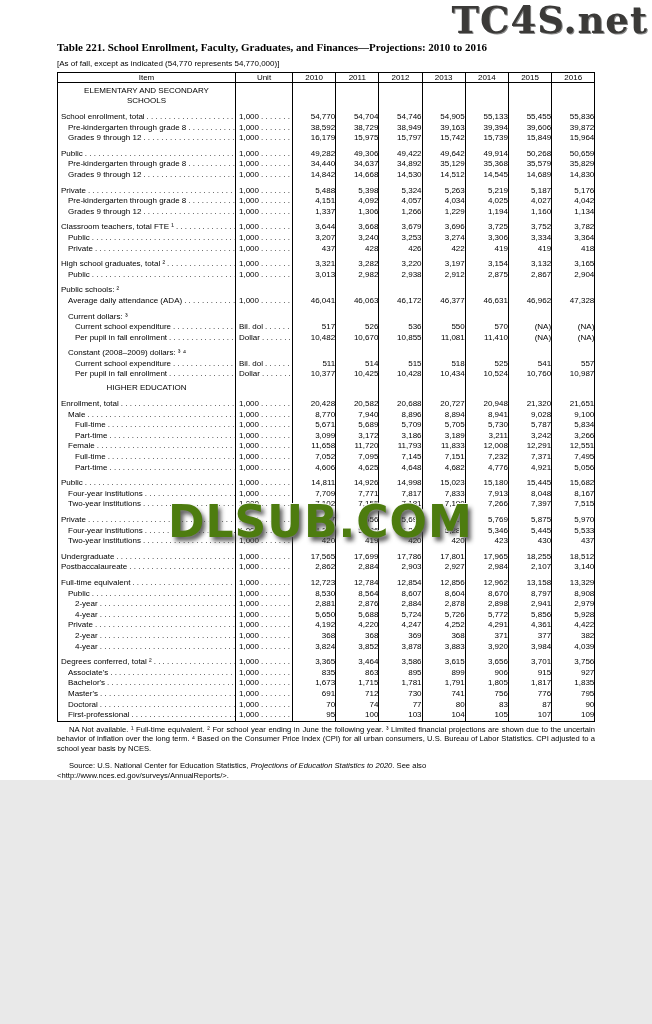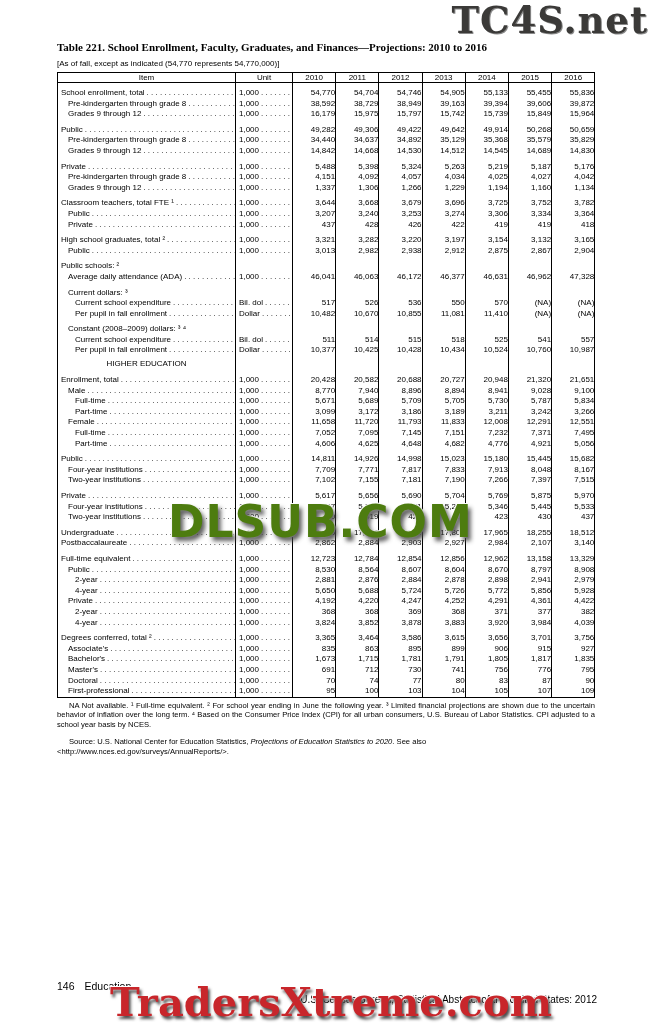--- a/index.html
+++ b/index.html
@@ -1,19 +1,19 @@
 <!DOCTYPE html>
 <html><head>
 <meta charset="utf-8">
 <style>
   html,body { margin:0; padding:0; background:#e9e9e9; }
   .page {
     position: relative;
     width: 652px;
-    height: 1024px;
+    height: 780px;
     background: #ffffff;
     margin: 0 auto;
     font-family: "Liberation Sans", sans-serif;
     color: #000;
     overflow: hidden;
   }
   .content { position:absolute; left:57px; top:40px; width:538px; }
 
   .title {
     font-family: "Liberation Serif", serif;
@@ -155,20 +155,33 @@
           <th>2010</th>
           <th>2011</th>
           <th>2012</th>
           <th>2013</th>
           <th>2014</th>
           <th>2015</th>
           <th>2016</th>
         </tr>
       </thead>
       <tbody>
+          <tr>
+            <td class="item-cell">
+              <div class="section-title">ELEMENTARY AND SECONDARY SCHOOLS</div>
+            </td>
+            <td class="unit-cell"></td>
+            <td class="value-cell"></td>
+            <td class="value-cell"></td>
+            <td class="value-cell"></td>
+            <td class="value-cell"></td>
+            <td class="value-cell"></td>
+            <td class="value-cell"></td>
+            <td class="value-cell"></td>
+          </tr>
           <tr class="space">
             <td class="item-cell">
               <div class="item-inner ind-0">
                 <span class="lbl">School enrollment, total</span>
                 <span class="dots"></span>
               </div>
             </td>
             <td class="unit-cell">
               <div class="unit-inner">
                 <span class="lbl">1,000</span>

